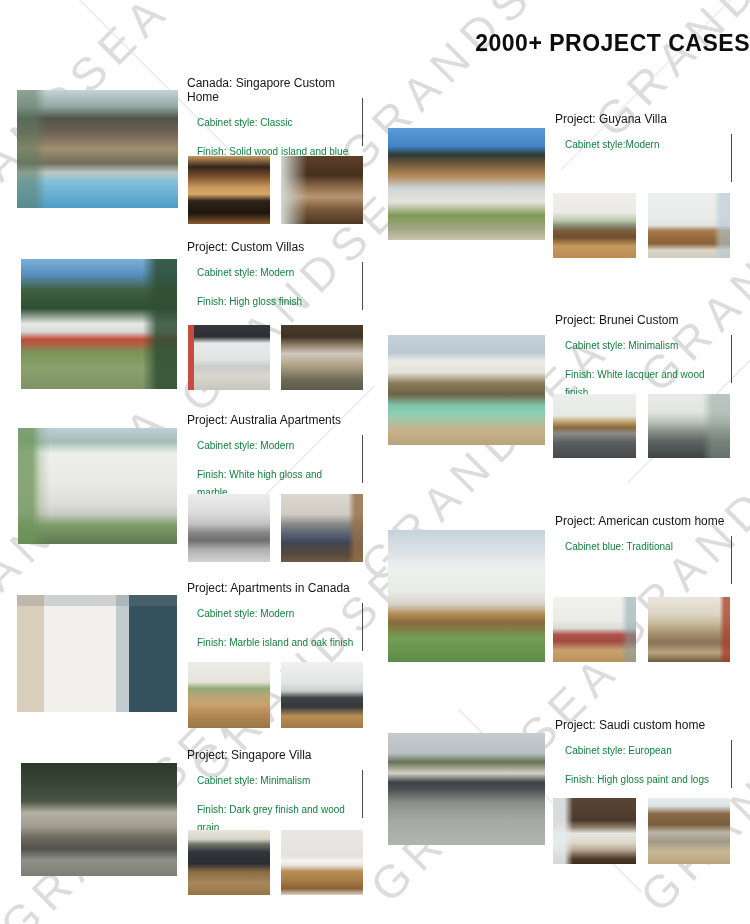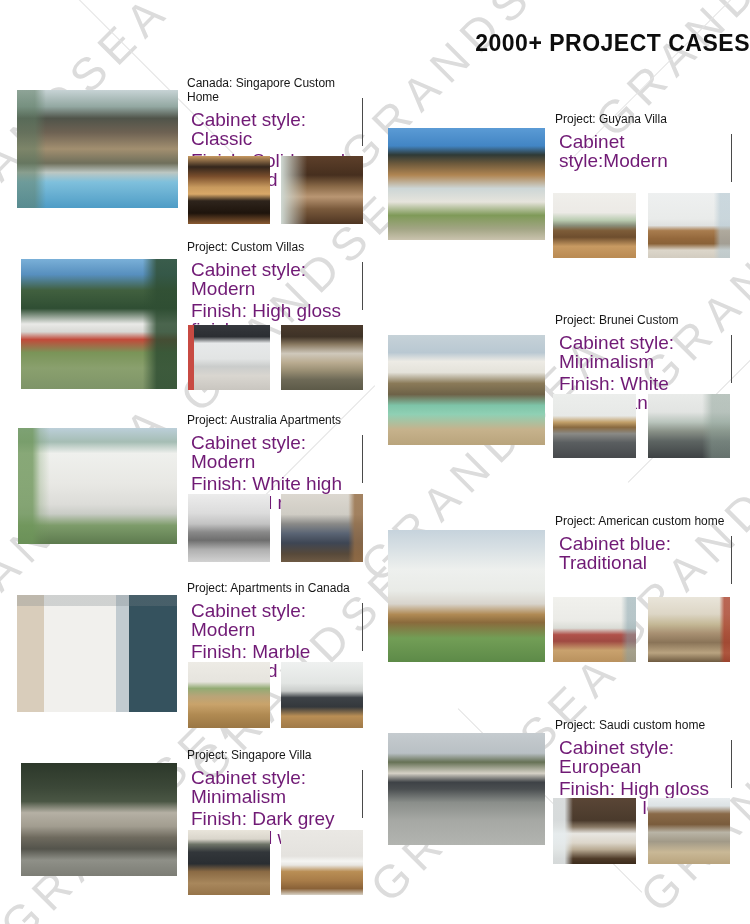--- a/index.html
+++ b/index.html
@@ -22,21 +22,21 @@
   .title{position:absolute;left:0;top:30px;width:750px;margin:0;text-align:right;
          font-size:23px;font-weight:bold;letter-spacing:.5px;color:#0d0d0d;z-index:1;}
   
   .entry{position:absolute;left:0;width:750px;z-index:1;}
   .e-l1{top:76px}.e-l2{top:240px}.e-l3{top:413px}.e-l4{top:581px}.e-l5{top:748px}
   .e-r1{top:112px}.e-r2{top:313px}.e-r3{top:514px}.e-r4{top:718px}
   .info{position:absolute;top:0;}
   .L .info{left:187px;width:178px}
   .R .info{left:555px;width:182px}
   .proj{font-size:12px;line-height:14px;margin:0 0 7px 0;color:#161616;}
-  .line{font-size:19px;line-height:18.5px;margin:4px;color:#701a75;}
+  .line{font-size:10px;line-height:18.5px;margin:10px;color:#15803d;}
   .vline{position:absolute;top:22px;width:1px;height:48px;background:#4a4a4a;}
   .L .vline{left:362px}
   .R .vline{left:731px}
   .photo{position:absolute;}
   .L .s1{left:188px;width:82px}.L .s2{left:281px;width:82px}
   .R .s1{left:553px;width:83px}.R .s2{left:648px;width:82px}
   .e-l1 .house{left:17px;top:14px;width:161px;height:118px}
   .e-l2 .house{left:21px;top:19px;width:156px;height:130px}
   .e-l3 .house{left:18px;top:15px;width:159px;height:116px}
   .e-l4 .house{left:17px;top:14px;width:160px;height:117px}

